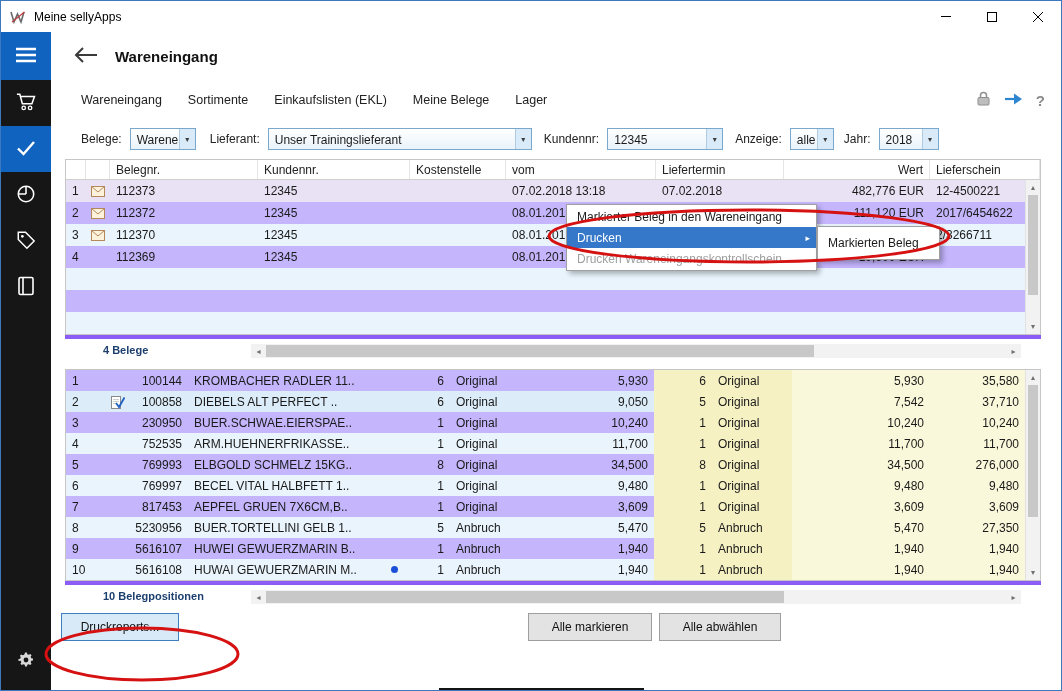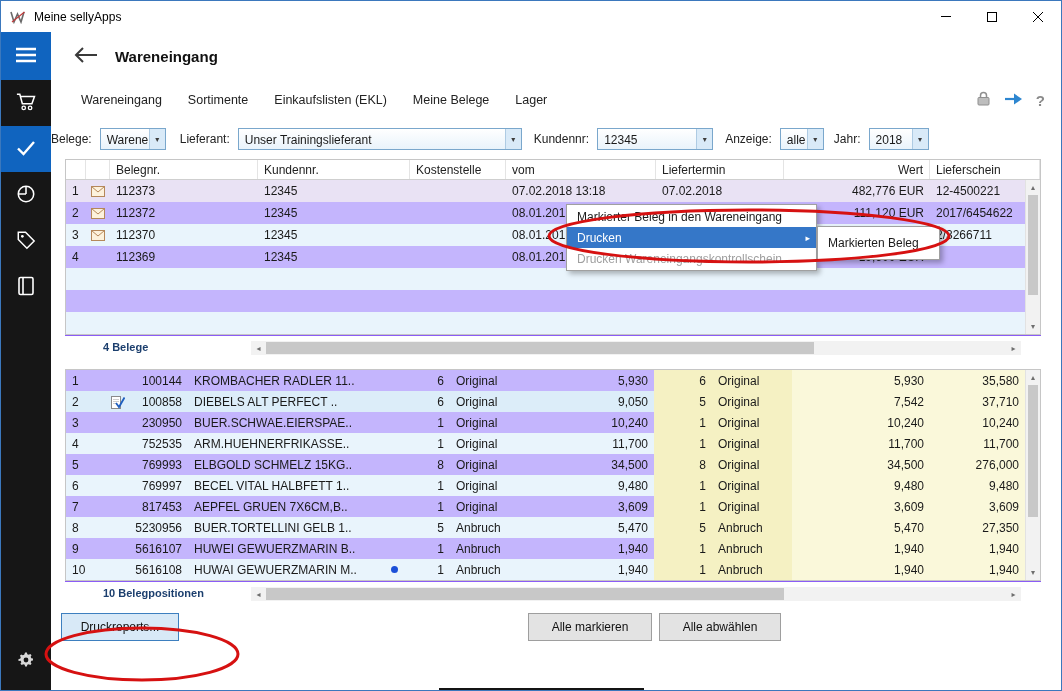--- a/index.html
+++ b/index.html
@@ -27,26 +27,26 @@
   .content{flex:1;position:relative;background:#fff}
   .app-header{height:49px;display:flex;align-items:center;padding-left:22px}
   .app-title{font-size:15px;font-weight:bold;margin-left:16px;color:#111}
 
   .tabbar{height:38px;display:flex;align-items:center;padding-left:30px;gap:26px;position:relative}
   .tab{font-size:12.5px;color:#222;cursor:default;white-space:nowrap}
   .tab.active{font-weight:normal}
   .tab-icons{position:absolute;right:16px;top:0;height:38px;display:flex;gap:13px;align-items:center}
   .help-q{color:#8a8a8a;font-weight:bold;font-size:15px}
 
-  .filterbar{height:40px;display:flex;align-items:center;}
+  .filterbar{height:40px;display:flex;align-items:center;padding-left:30px}
   .flabel{margin-right:8px;color:#222;white-space:nowrap}
   .combo{height:22px;border:1px solid #7aa7cc;background:linear-gradient(#ffffff,#e9f3fb);display:flex;align-items:stretch}
   .combo .ctext{padding:1px 6px 0;flex:1;white-space:nowrap;overflow:hidden;display:flex;align-items:center}
   .combo .carrow{width:16px;display:flex;align-items:center;justify-content:center;color:#3c3c3c;font-size:8px;border-left:1px solid #aecbe3;background:#d9eaf8}
-  .w-belege{width:66px}.w-lieferant{width:284px}.w-kunden{width:116px}.w-anzeige{width:44px}.w-jahr{width:60px}
+  .w-belege{width:66px}.w-lieferant{width:264px}.w-kunden{width:116px}.w-anzeige{width:44px}.w-jahr{width:60px}
   .ml14{margin-left:14px}.ml12{margin-left:12px}.ml10{margin-left:10px}
 
   
   .panel{margin-left:14px;width:976px}
   .tframe{border:1px solid #c6c6c6;background:#c4b5fd}
   .thead,.phead{display:flex;background:#fff;border-bottom:1px solid #cfcfcf}
   .thead{height:20px}.phead{height:22px}
   .thcell{display:flex;align-items:center;padding:0 6px;border-right:1px solid #e4e4e4;color:#222;white-space:nowrap;overflow:hidden}
   .tbody-wrap{display:flex}
   .tbody{flex:1;overflow:hidden}
@@ -67,21 +67,21 @@
   .p-rownum{width:20px}.p-sel{width:20px}.p-icon{width:24px}.p-nr{width:58px}.p-bez{width:198px}.p-dot{width:16px}
   .p-best{width:48px}.p-be{width:72px}.p-preisbe{width:132px}.p-gel{width:58px}.p-geb{width:80px}.p-preisgeb{width:138px}.p-poswert{flex:1}
   .y1{background:#f5f1c3}.y2{background:#faf8da}
   .bluedot{width:7px;height:7px;border-radius:50%;background:#1b4fd8;display:inline-block}
 
   
   .vscroll{width:15px;background:#f2f2f2;position:relative;border-left:1px solid #e2e2e2;flex-shrink:0}
   .varrow{height:15px;display:flex;align-items:center;justify-content:center;font-size:8px;color:#6e6e6e}
   .varrow.bottom{position:absolute;bottom:0;left:0;right:0}
   .vthumb{position:absolute;left:2px;right:2px;background:#c8c8c8}
-  .statusrow{height:24px;position:relative;background:#fff;border-top:1px solid #8b5cf6}
+  .statusrow{height:24px;position:relative;background:#fff;border-top:4px solid #8b5cf6}
   .status-label{position:absolute;left:38px;top:5px;font-size:11px;font-weight:bold;color:#1c3f6e}
   .hscroll{position:absolute;left:186px;top:5px;width:770px;height:14px;background:#f2f2f2;display:flex;align-items:center}
   .harrow{width:15px;text-align:center;font-size:8px;color:#6e6e6e}
   .htrack{flex:1;height:100%;position:relative}
   .hthumb{position:absolute;top:1px;bottom:1px;left:0;background:#c8c8c8}
 
   
   .btnrow{position:relative;height:30px;margin-top:8px}
   .btn{position:absolute;height:28px;border:1px solid #9e9e9e;background:#e3e3e3;display:flex;align-items:center;justify-content:center;font-size:12px;color:#111;cursor:default}
   .btn-druck{left:10px;width:118px;background:#d8e9f7;border-color:#3d7fbf}

